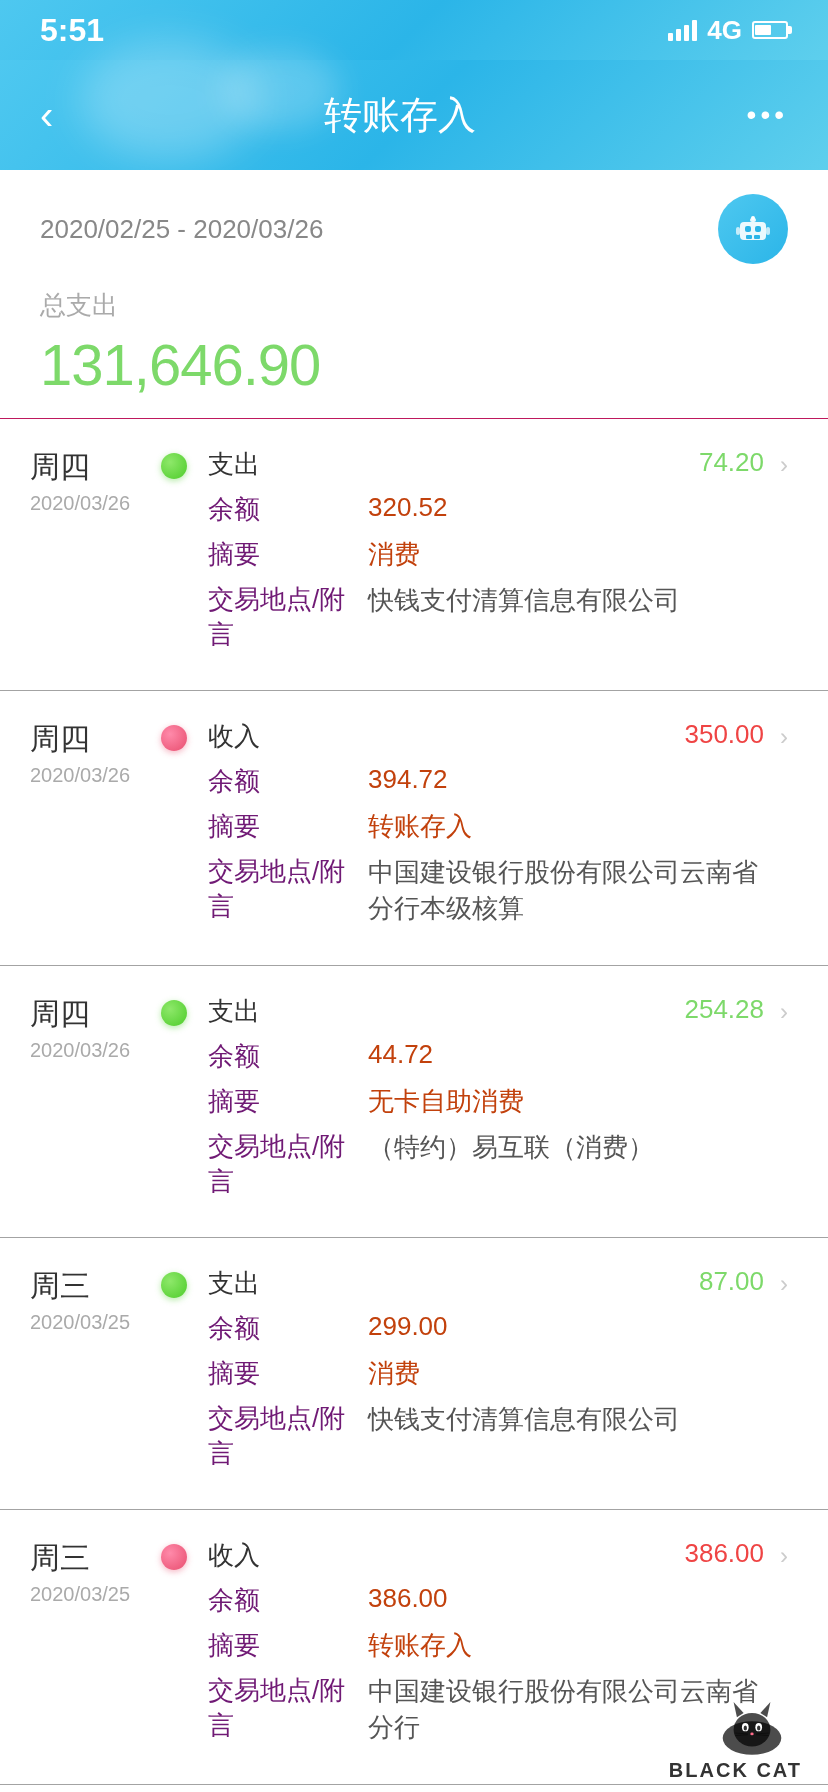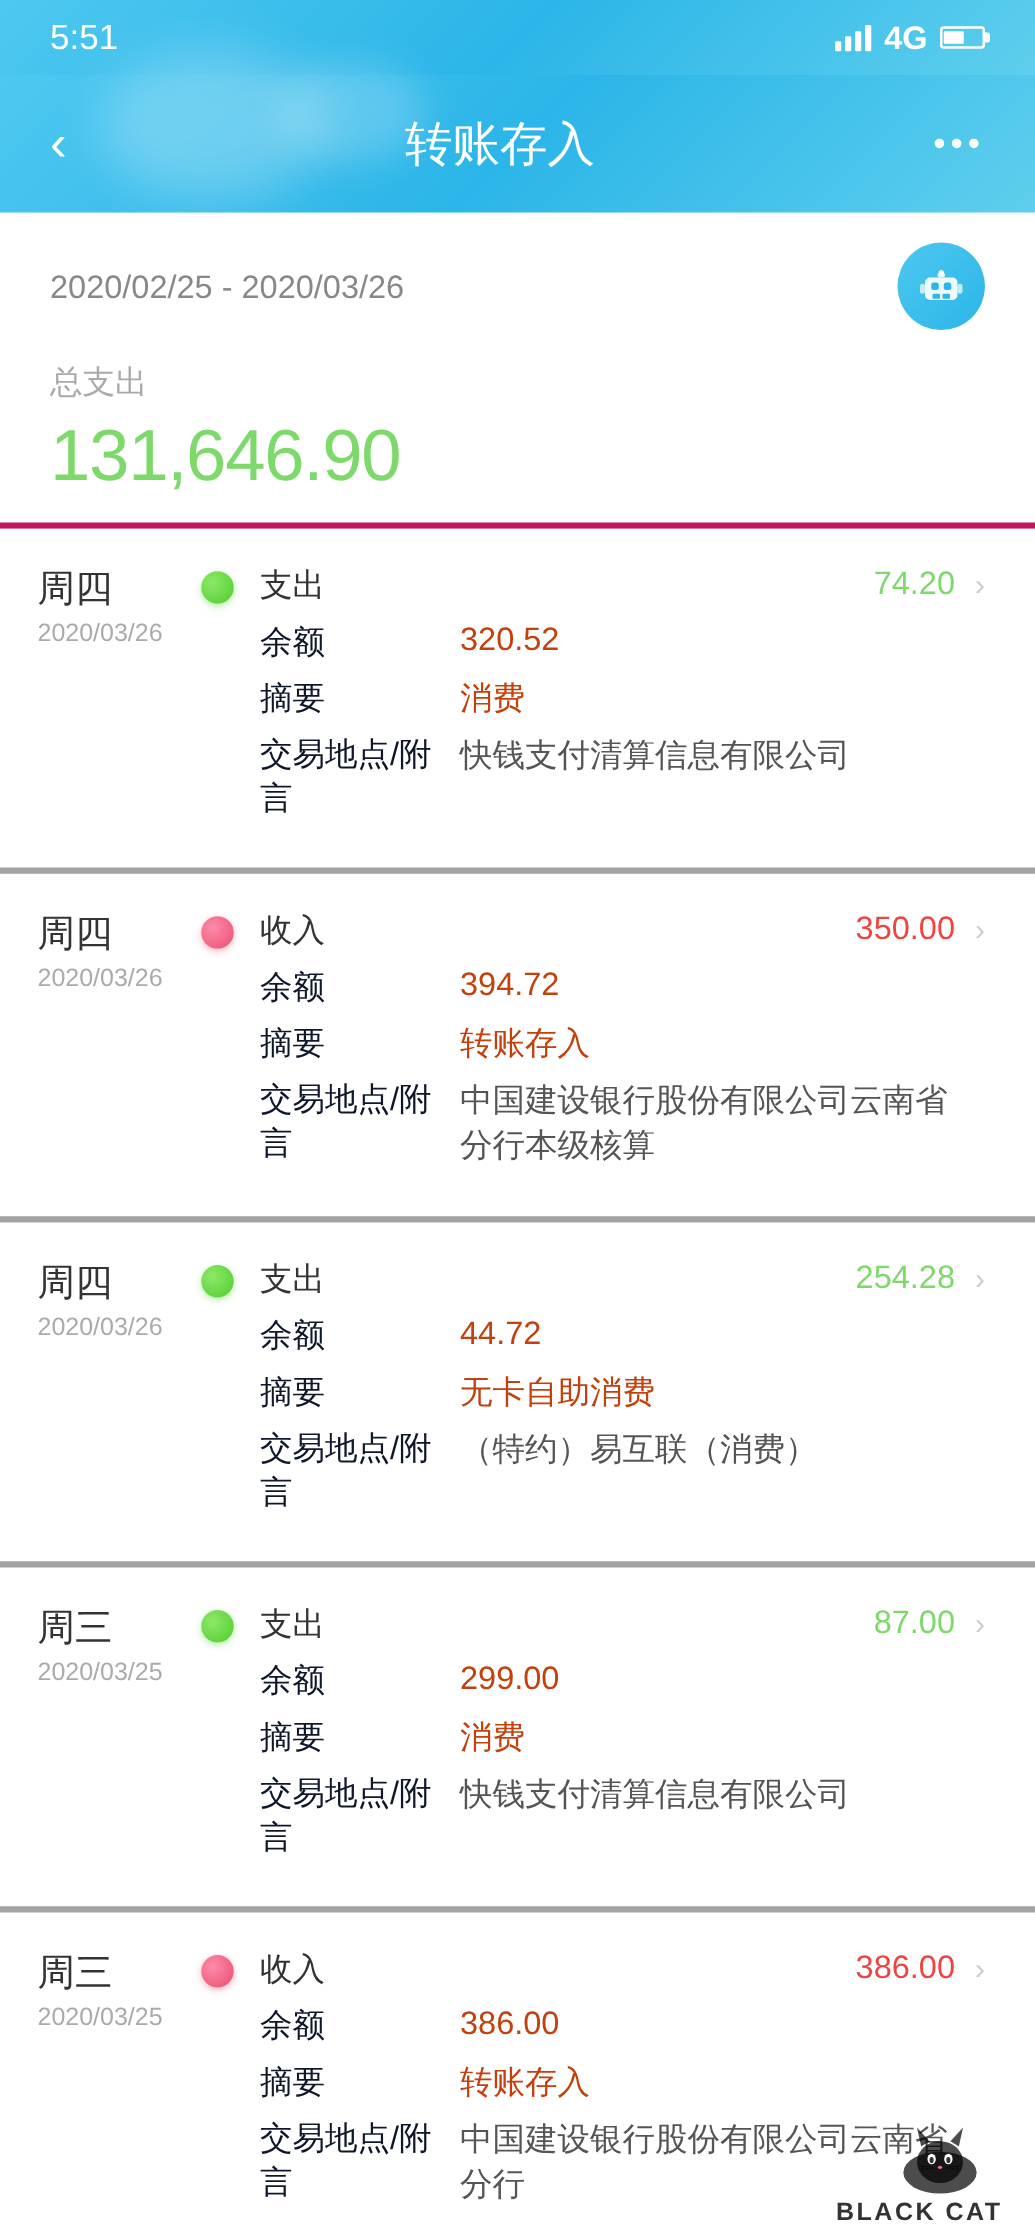--- a/index.html
+++ b/index.html
@@ -16,22 +16,22 @@
     .status-bar {
       background: linear-gradient(135deg, #4ec8f0 0%, #2bb5e8 50%, #5ecfed 100%);
       height: 60px;
       display: flex;
       align-items: center;
       justify-content: space-between;
       padding: 0 40px;
     }
     .status-time {
       color: white;
-      font-size: 28px;
-      font-weight: 400;
+      font-size: 32px;
+      font-weight: 700;
     }
     .status-icons {
       display: flex;
       align-items: center;
       gap: 10px;
       color: white;
       font-size: 24px;
     }
     .signal-bars {
       display: flex;
@@ -132,21 +132,21 @@
       font-size: 28px;
       letter-spacing: 4px;
       z-index: 1;
       cursor: pointer;
     }
 
     
     .summary-section {
       background: white;
       padding: 24px 40px 20px;
-      border-bottom: 5px solid #be185d;
+      border-bottom: 1px solid #be185d;
     }
     .date-range-row {
       display: flex;
       align-items: center;
       justify-content: space-between;
       margin-bottom: 24px;
     }
     .date-range-text {
       color: #888;
       font-size: 26px;
@@ -190,21 +190,21 @@
       letter-spacing: -1px;
     }
 
     
     .transactions {
       background: white;
     }
     .transaction-item {
       display: flex;
       padding: 28px 40px 28px 30px;
-      border-bottom: 5px solid #a3a3a3;
+      border-bottom: 1px solid #a3a3a3;
       align-items: flex-start;
       gap: 16px;
     }
     .tx-date-col {
       width: 110px;
       flex-shrink: 0;
     }
     .tx-day-name {
       font-size: 30px;
       color: #333;
@@ -238,21 +238,21 @@
     }
     .tx-details {
       flex: 1;
     }
     .tx-row {
       display: flex;
       margin-bottom: 10px;
       font-size: 26px;
     }
     .tx-field-label {
-      color: #0f172a;
+      color: #701a75;
       width: 160px;
       flex-shrink: 0;
     }
     .tx-type {
       color: #333;
       font-size: 26px;
       font-weight: 400;
     }
     .tx-amount-green {
       color: #7dd96a;

